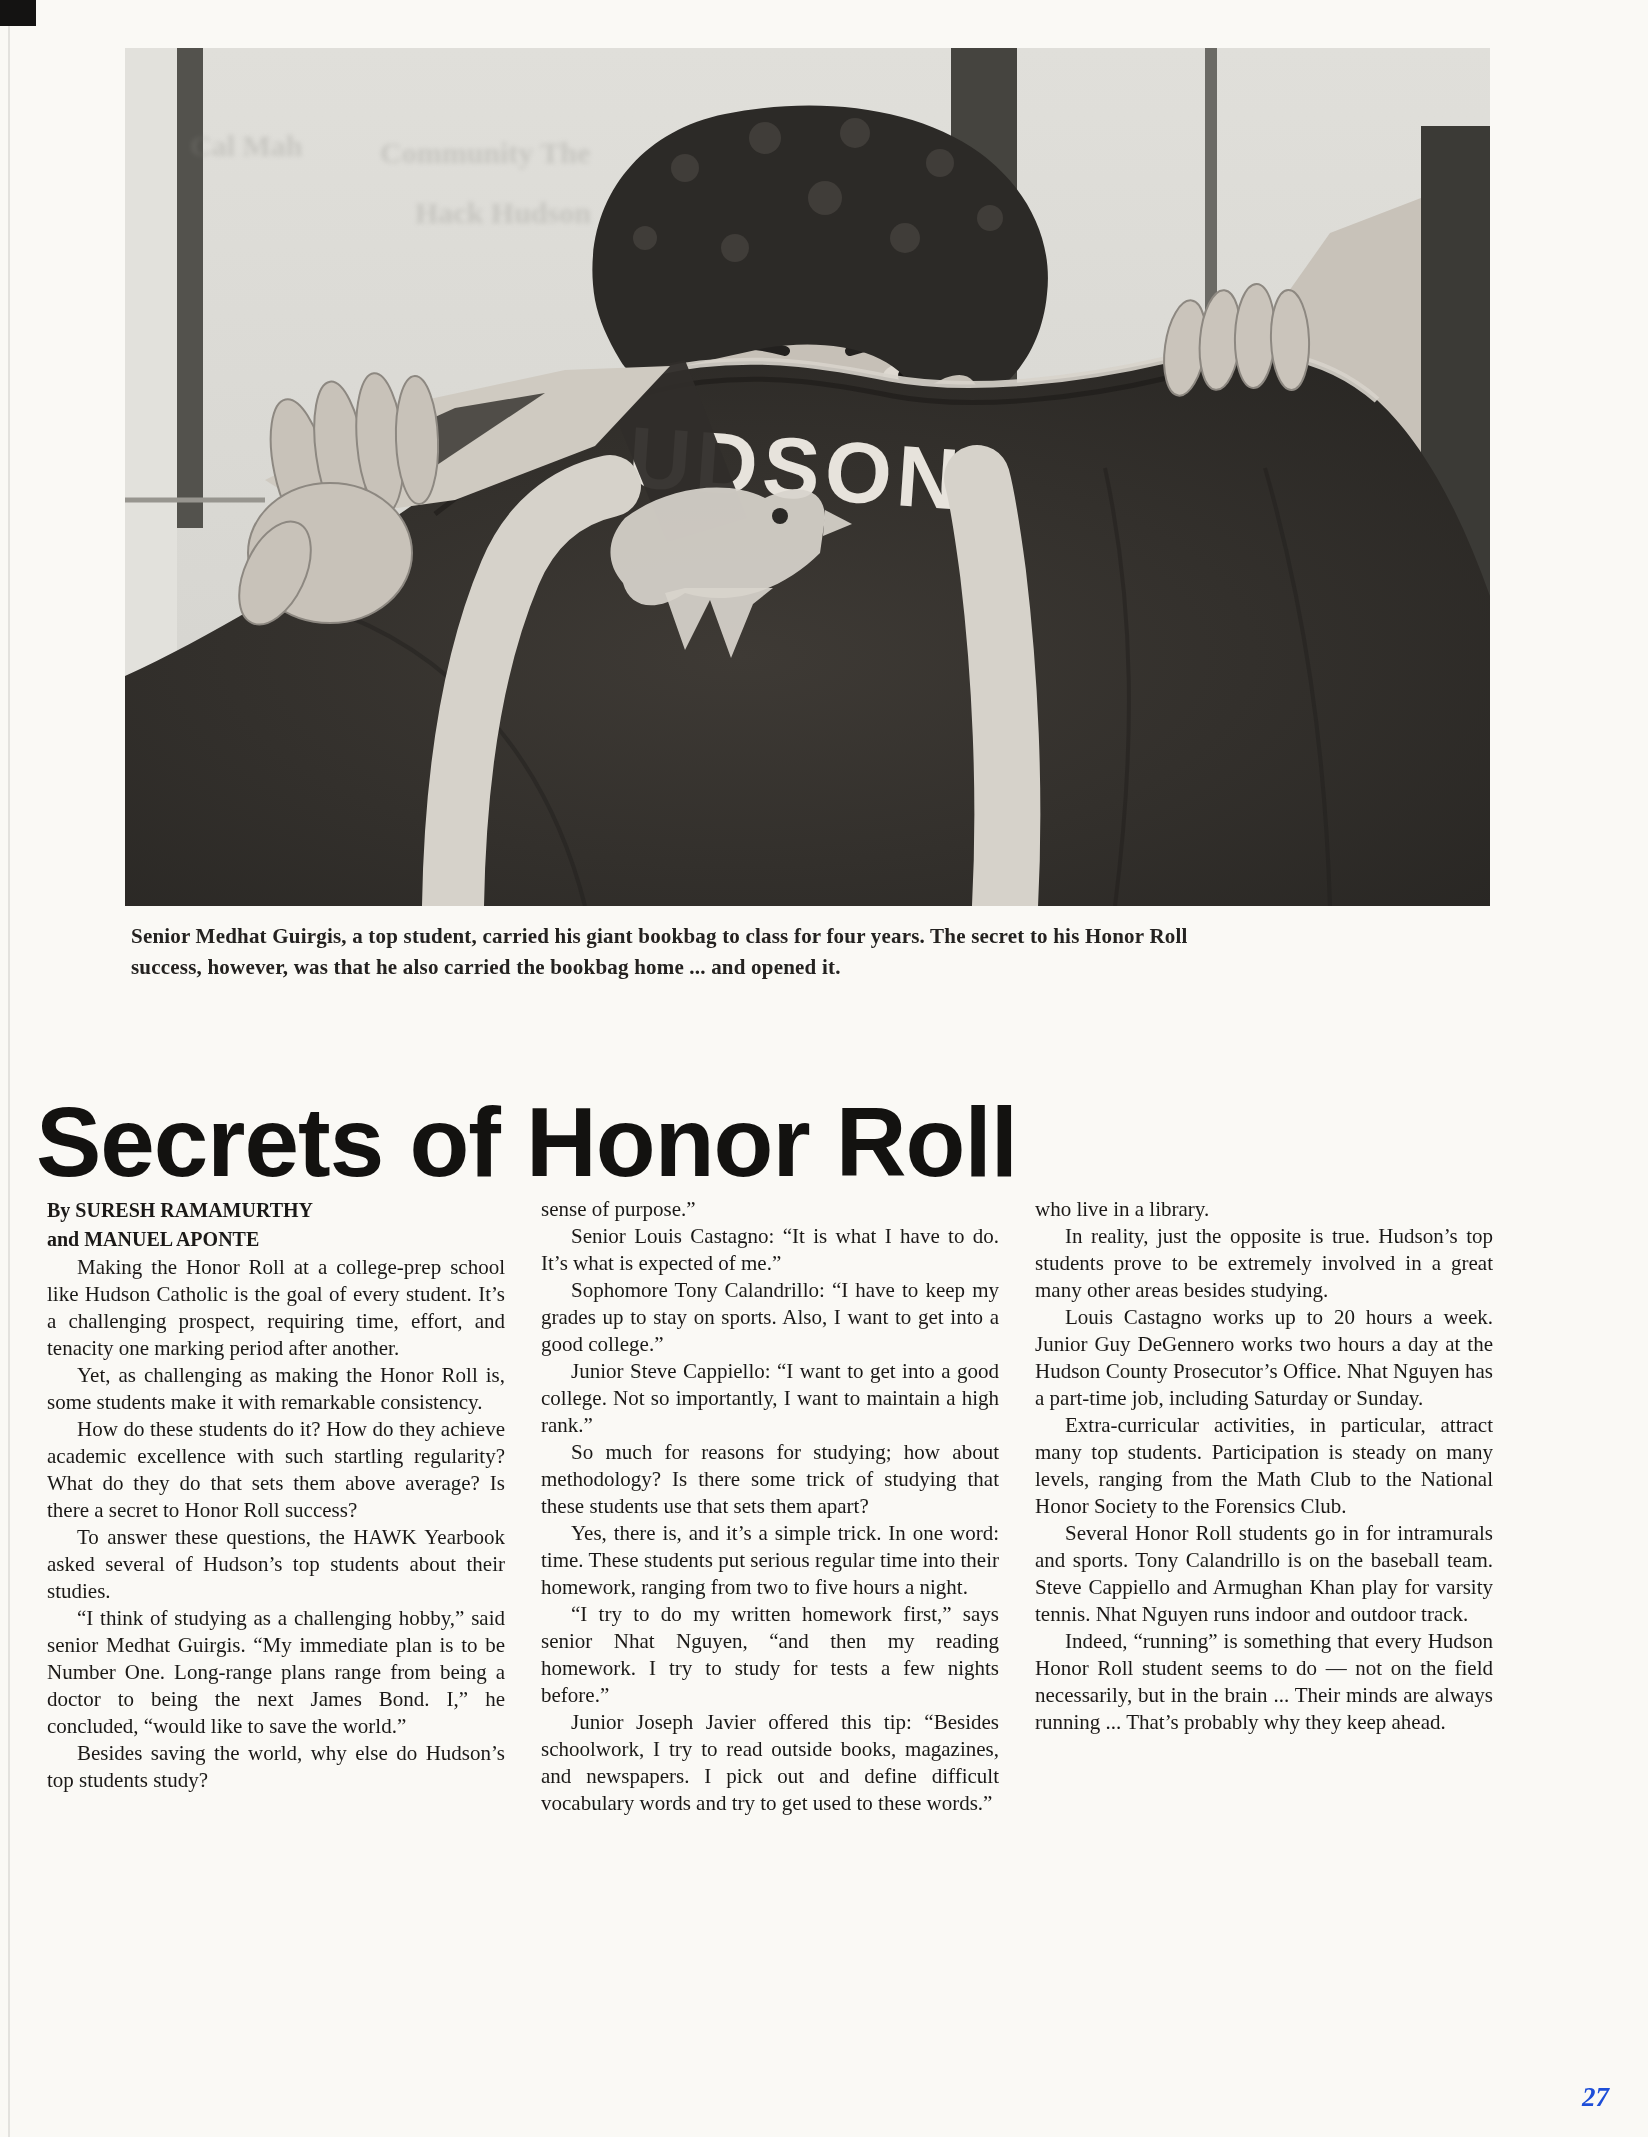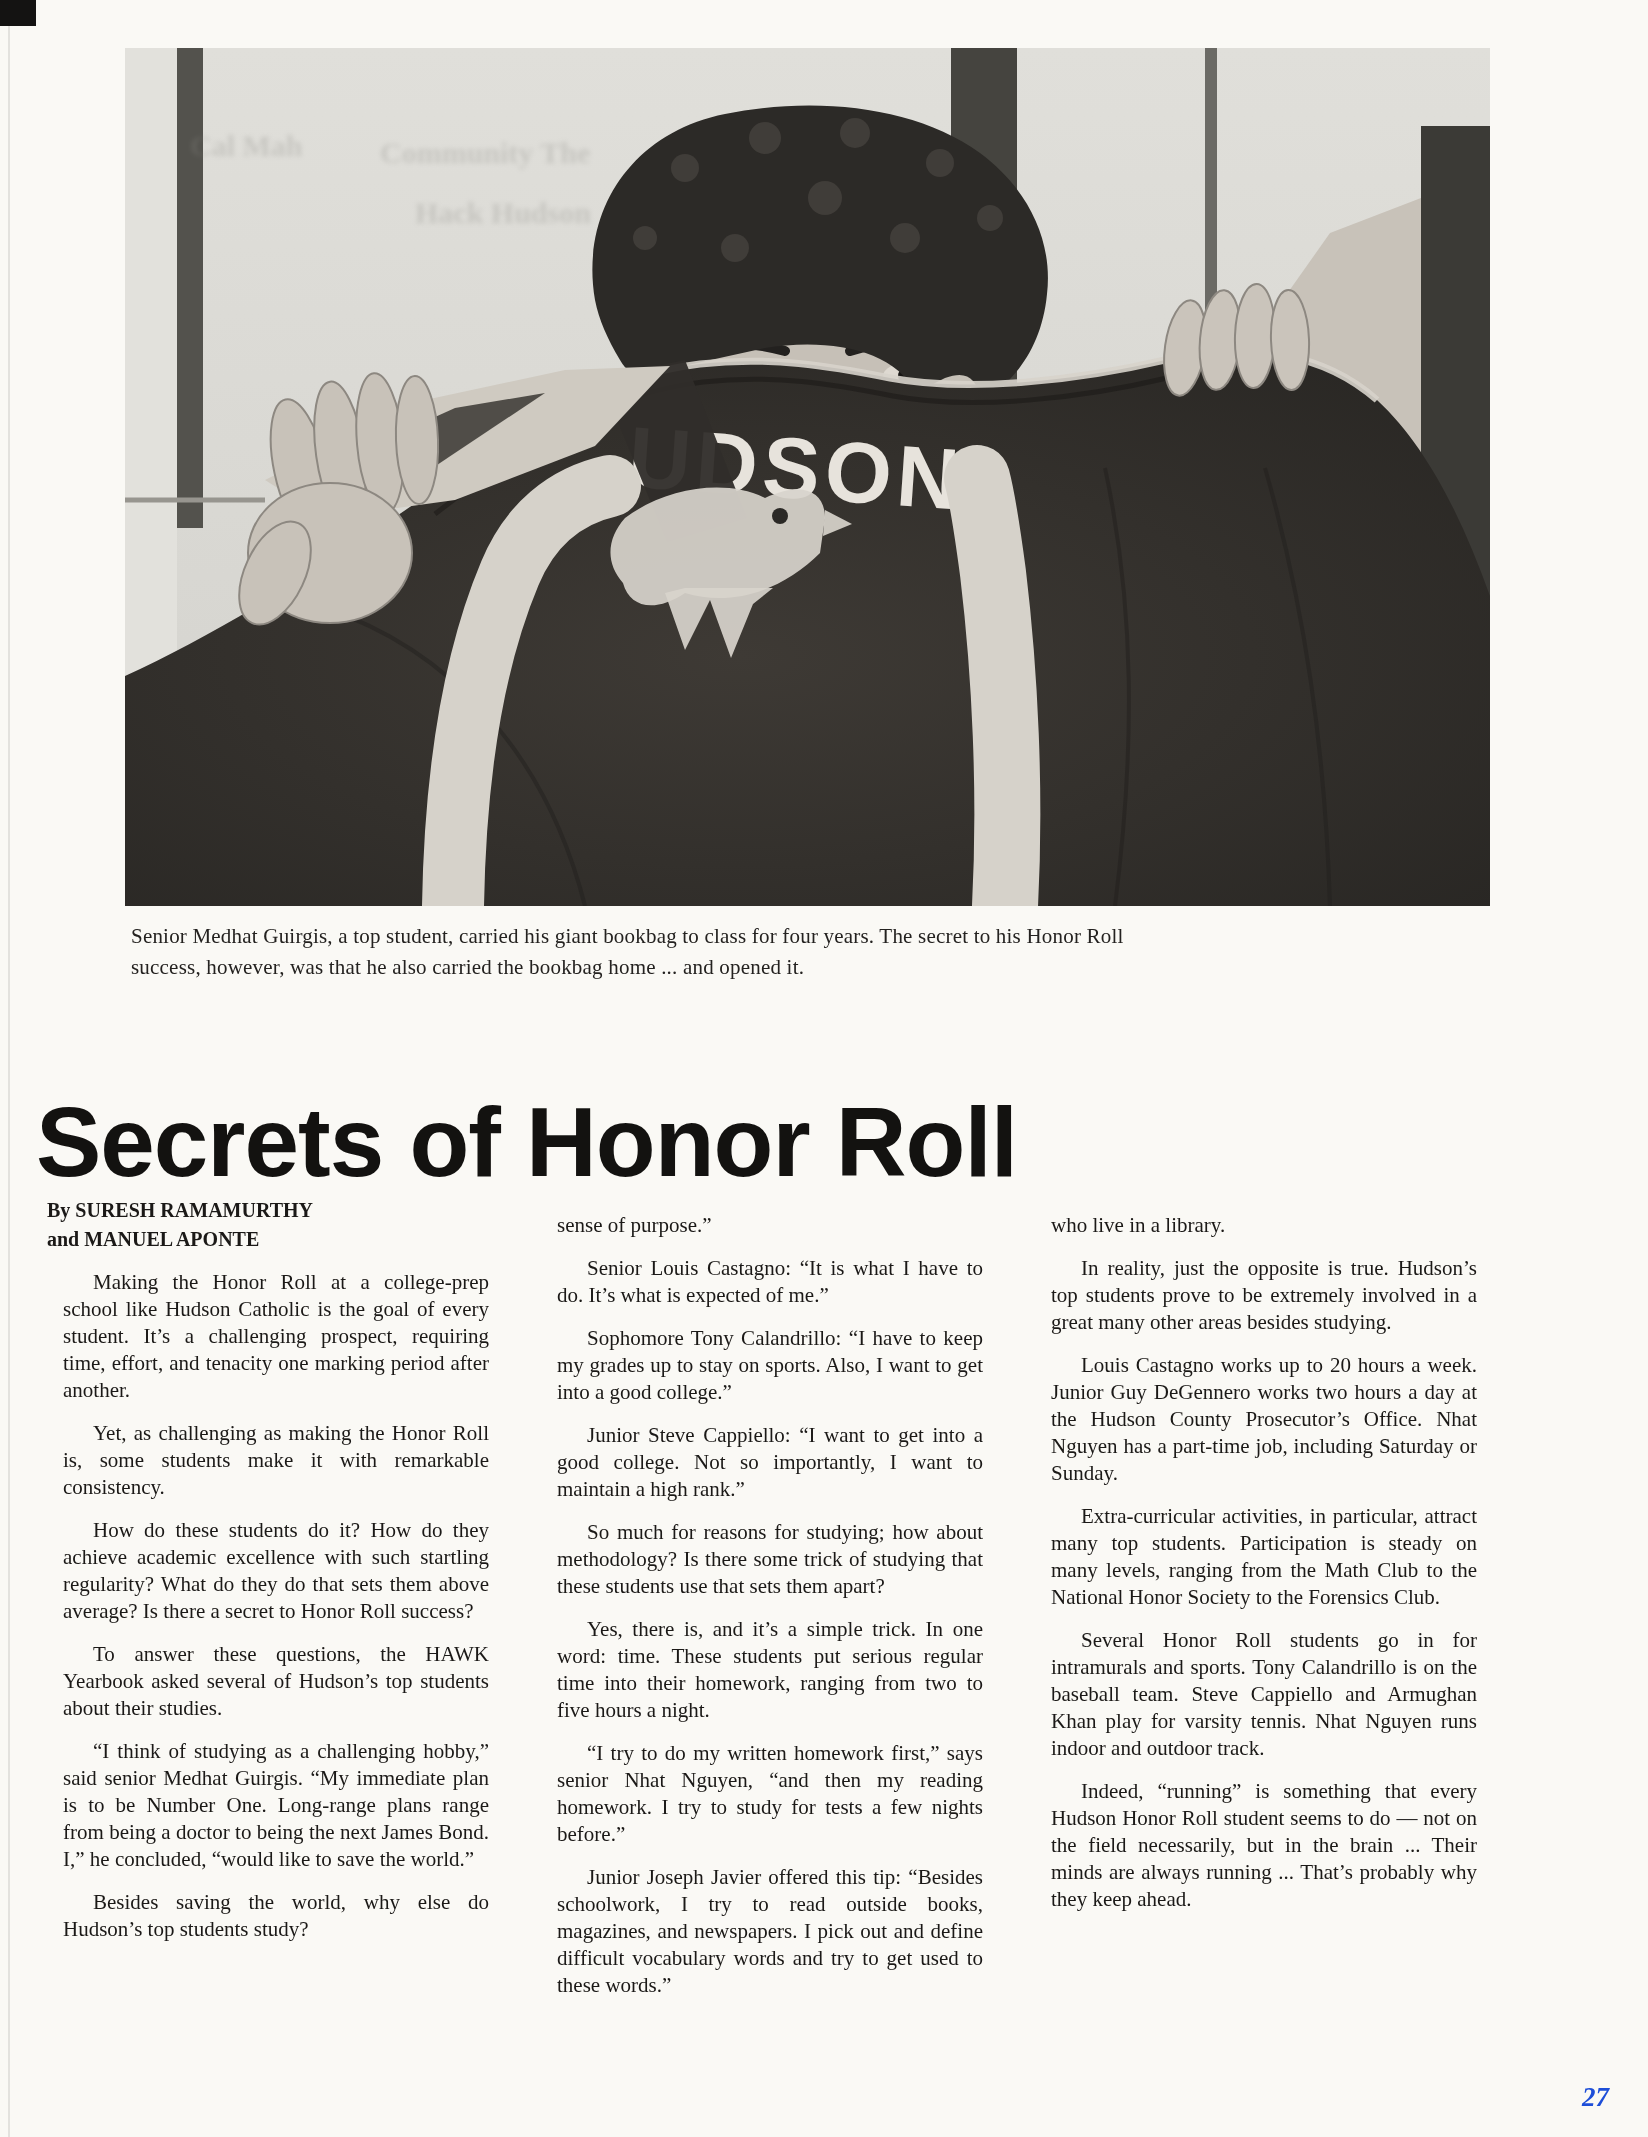--- a/index.html
+++ b/index.html
@@ -13,36 +13,36 @@
   .scan-edge{position:absolute;left:8px;top:0;width:2px;height:2137px;background:#e3e2de;}
   .corner-mark{position:absolute;left:0;top:0;width:36px;height:26px;background:#141312;}
   .photo{
     position:absolute;left:125px;top:48px;width:1365px;height:858px;
     background:#d8d7d2;overflow:hidden;
   }
   .photo svg{display:block;width:100%;height:100%;}
   .ghost{opacity:.28;filter:blur(2.5px);}
   .caption{
     position:absolute;left:131px;top:921px;width:1352px;
-    font-weight:normal;font-size:21px;line-height:31px;
+    font-weight:bold;font-size:21px;line-height:31px;
     color:#242220;letter-spacing:.2px;
   }
   .headline{
     position:absolute;left:36px;top:1020px;width:1240px;
     font-family:"Liberation Sans", sans-serif;
     font-weight:700;font-size:98px;letter-spacing:-1px;
     color:#131210;white-space:nowrap;
   }
   .columns{
     position:absolute;left:47px;top:1196px;width:1448px;
     display:flex;gap:36px;
   }
   .col{width:458px;font-size:21px;line-height:27px;text-align:justify;}
   .byline{text-align:left;font-weight:bold;font-size:20px;line-height:28px;margin:0 0 1px 0;}
-  .para{margin:16px;text-indent:30px;}
+  .para{margin:0;text-indent:30px;}
   .para.noindent{text-indent:0;}
   .page-num{
     position:absolute;left:1582px;top:2082px;
     font-weight:bold;font-style:italic;font-size:27px;color:#1d4ed8;
   }
 </style>
 </head>
 <body>
 
 <div class="scan-edge"></div>

